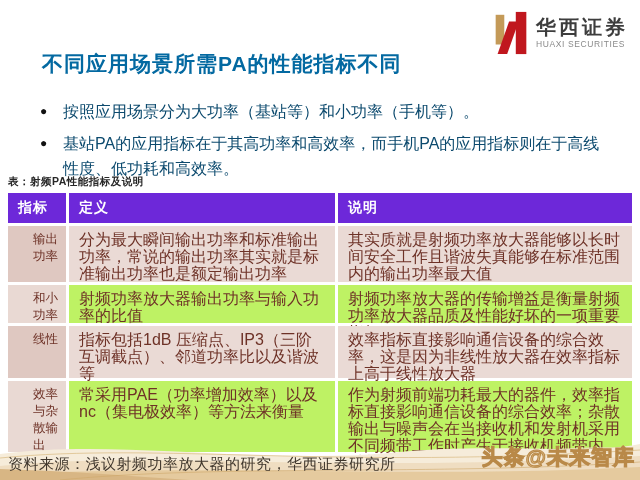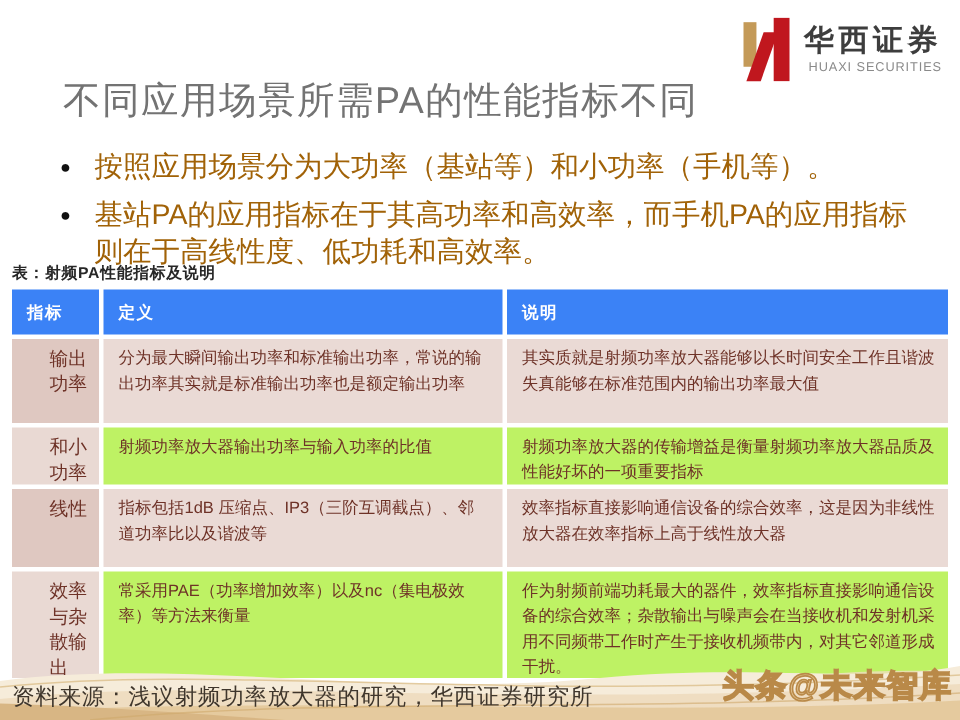--- a/index.html
+++ b/index.html
@@ -4,45 +4,45 @@
 <style>
   * { margin:0; padding:0; box-sizing:border-box; }
   html,body { width:640px; height:480px; }
   body { font-family:"Liberation Sans", sans-serif; background:#ffffff; position:relative; overflow:hidden; }
 
   .slide { position:absolute; inset:0; width:640px; height:480px; background:#ffffff; }
 
   
   .logo { position:absolute; top:10px; right:12px; display:flex; align-items:center; gap:7px; }
   .logo-mark { width:36px; height:46px; }
-  .logo-text { display:flex; flex-direction:column; line-height:1.1;text-align:right; }
+  .logo-text { display:flex; flex-direction:column; line-height:1.1; }
   .logo-cn { font-size:20px; font-weight:700; color:#3d3d3d; letter-spacing:3px; }
   .logo-en { font-size:8.5px; color:#8a8a8a; letter-spacing:0.6px; margin-top:2px; }
 
   
-  .title { position:absolute; left:42px; top:50px; font-size:25px; font-weight:400;
-           color:#737373; letter-spacing:1px; white-space:nowrap; }
+  .title { position:absolute; left:42px; top:50px; font-size:21px; font-weight:700;
+           color:#0369a1; letter-spacing:1px; white-space:nowrap; }
 
   
   .bullets { position:absolute; left:40px; top:99px; width:566px; }
   .bullet { display:flex; margin-bottom:7px; }
   .bullet-marker { width:23px; flex:0 0 23px; font-size:12px; color:#111; line-height:25px; }
-  .bullet-text { font-size:19px; line-height:25px; color:#a16207; }
+  .bullet-text { font-size:16px; line-height:25px; color:#0c4a6e; }
 
   
   .caption { position:absolute; left:8px; top:175px; font-size:10.5px; 
              font-weight:700; color:#272727; letter-spacing:0.5px; }
 
   
   .pa-table { position:absolute; left:8px; top:193px; width:624px;
               display:grid; grid-template-columns:58px 266px 294px;
               grid-template-rows:30px 56px 38px 52px 71px; gap:3px; background:#ffffff; }
-  .th { background:#3b82f6; color:#ffffff; font-size:11px; font-weight:700;
+  .th { background:#6d28d9; color:#ffffff; font-size:14px; font-weight:700;
         display:flex; align-items:center; padding-left:10px; letter-spacing:1px; }
-  .td { font-size:11px; line-height:17px; color:#6e3227; padding:5px 9px 0 10px; }
+  .td { font-size:16px; line-height:17px; color:#6e3227; padding:5px 9px 0 10px; }
   .td.ind { font-size:12.5px; padding-left:25px; padding-right:2px; }
   .r-odd  { background:#eadad5; }
   .r-even { background:#bef264; }
   .c1-odd  { background:#dfc8c1; }
   .c1-even { background:#e9d9d3; }
 
   
   .waves { position:absolute; left:0; bottom:0; width:640px; height:56px; }
   .source { position:absolute; left:8px; bottom:6px; font-size:15px; color:#3f362c; letter-spacing:0.5px; }
   .watermark { position:absolute; right:5px; bottom:9px; font-size:21px; font-weight:700;

